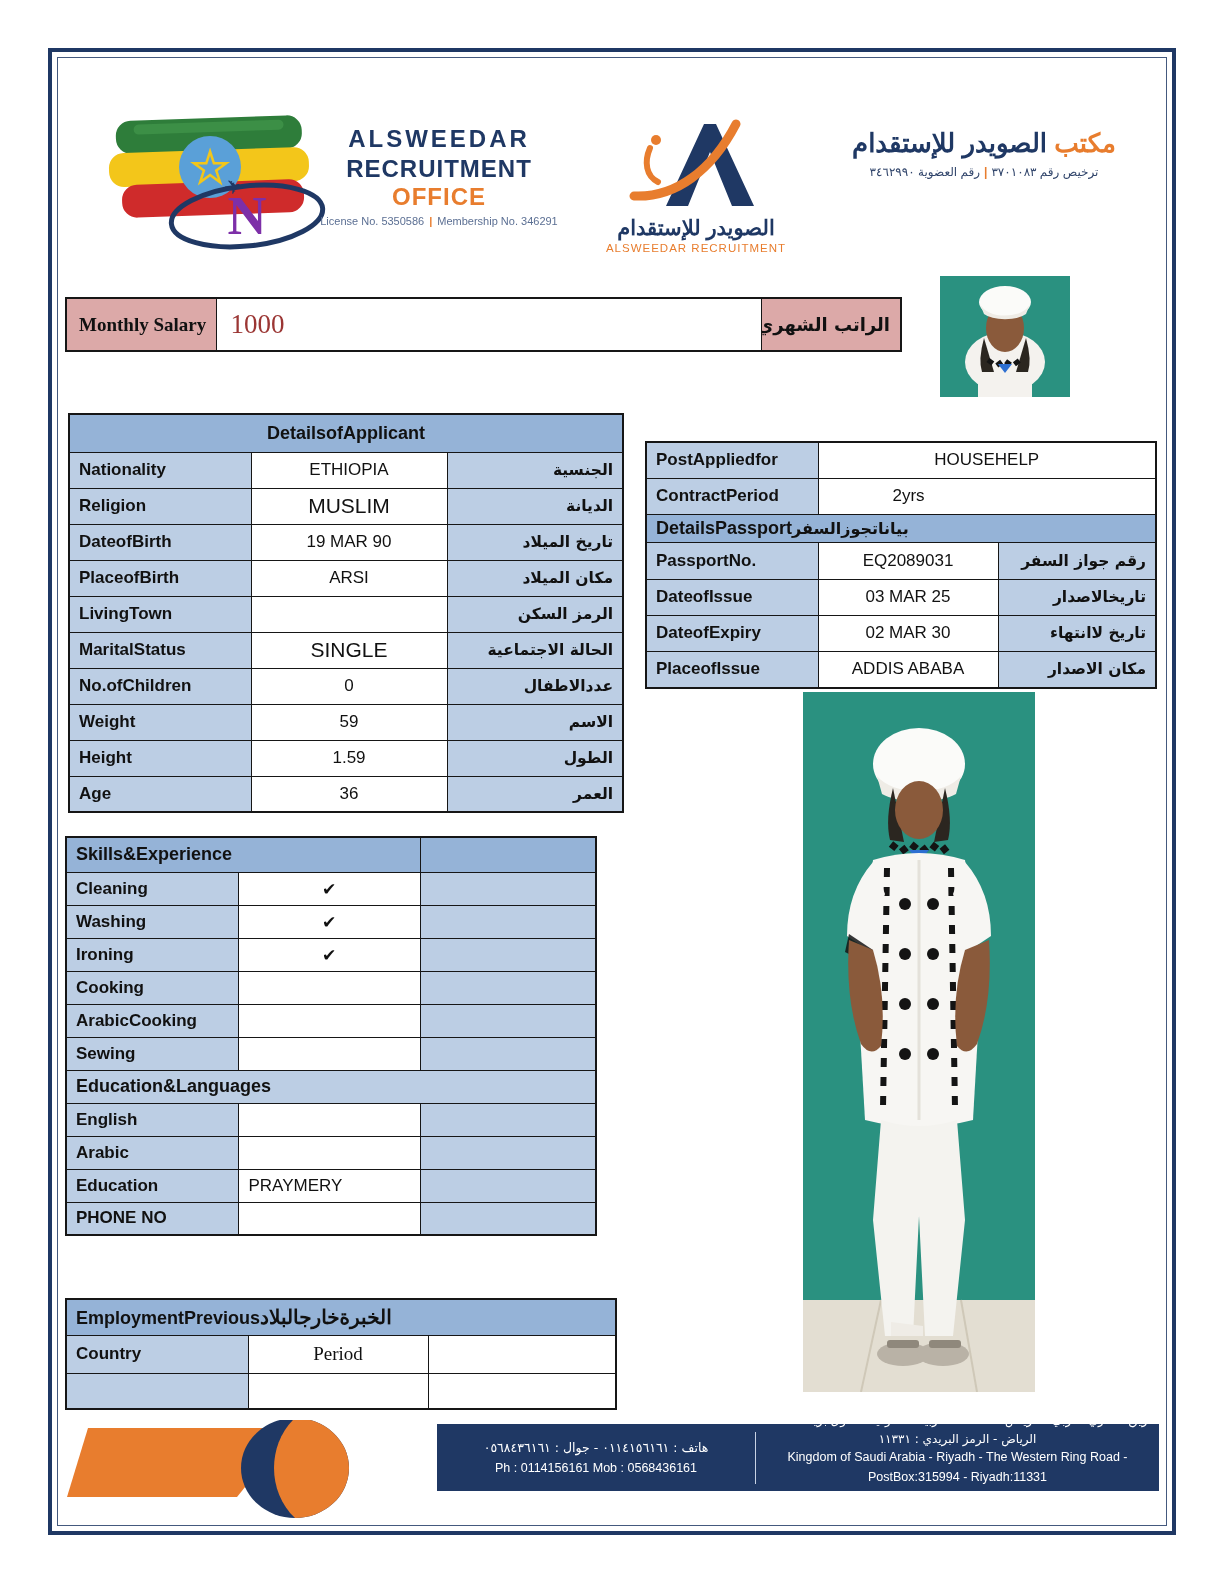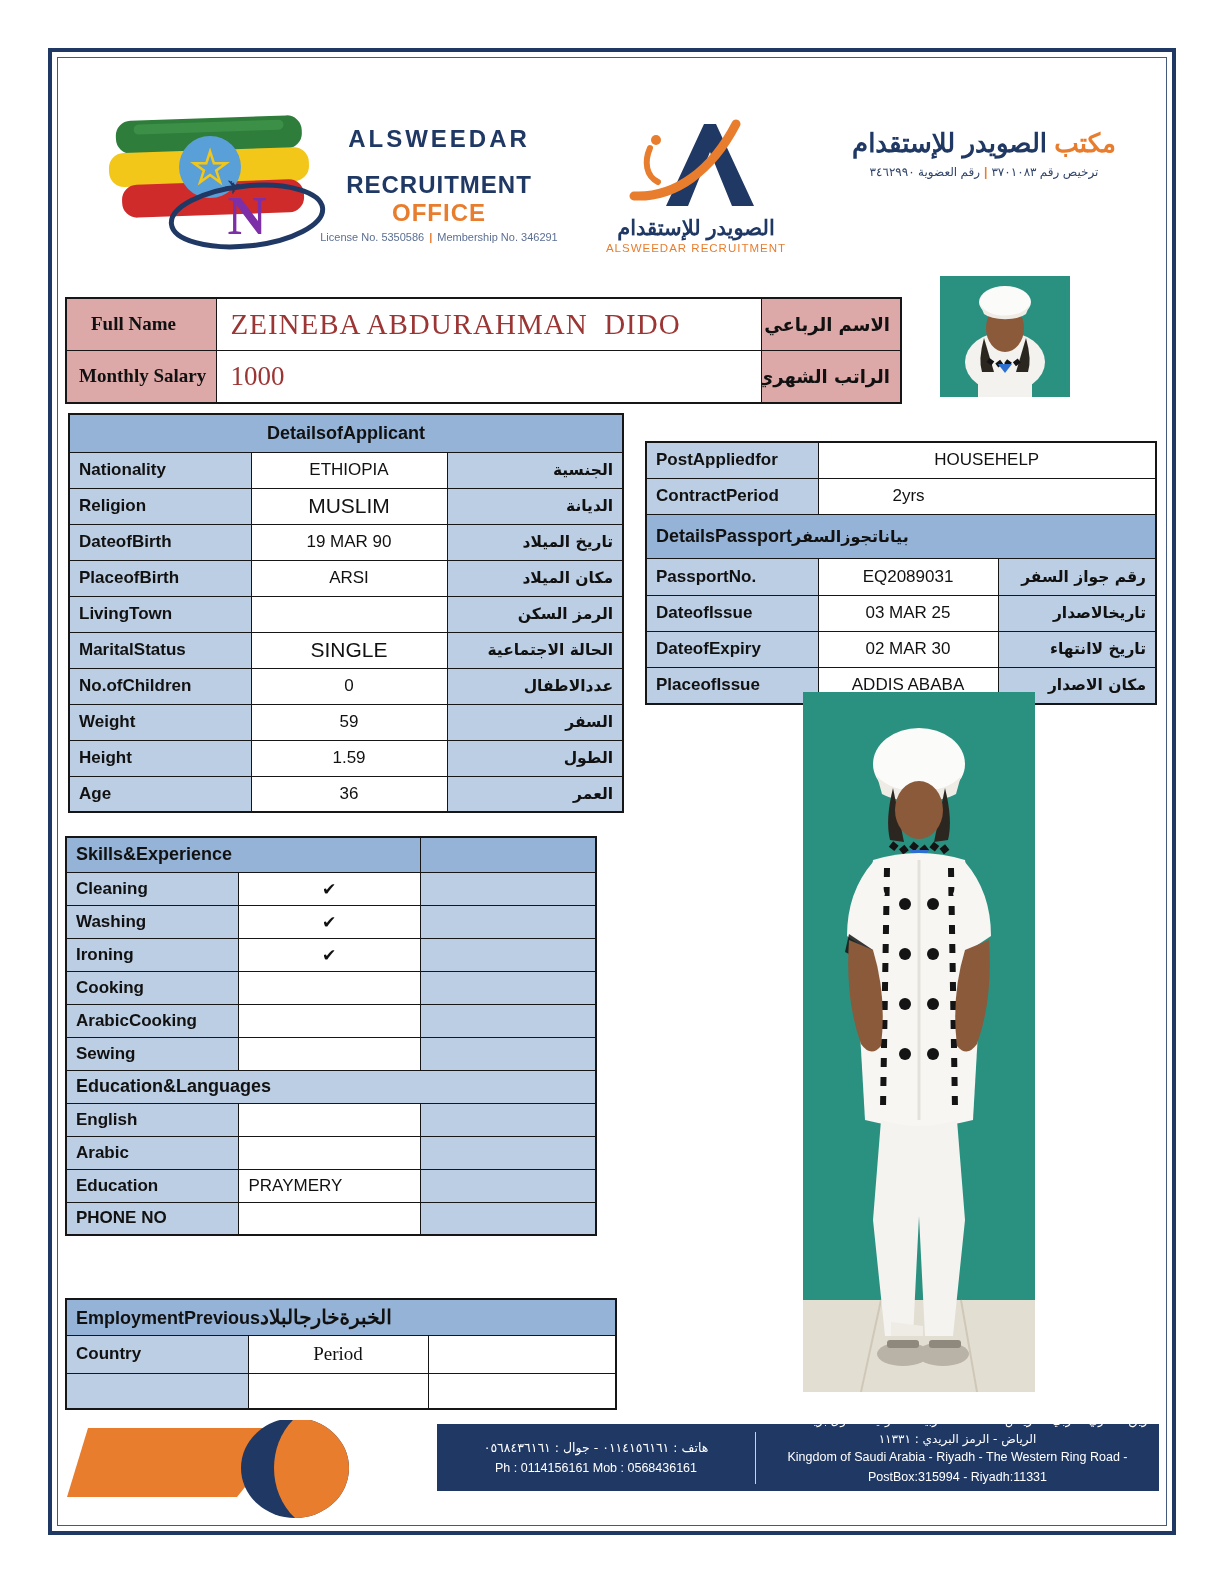--- a/index.html
+++ b/index.html
@@ -9,21 +9,21 @@
   }
   .abs{position:absolute;}
 
   
   .border-outer{left:48px;top:48px;width:1128px;height:1487px;border:4px solid #1f3864;box-sizing:border-box;}
   .border-inner{left:57px;top:57px;width:1110px;height:1469px;border:1.5px solid #44597e;box-sizing:border-box;}
 
   
   .brand-text{left:296px;top:125px;width:286px;text-align:center;}
   .brand-line1{font-size:24px;font-weight:bold;color:#1f3864;letter-spacing:3px;}
-  .brand-line2{font-size:24px;font-weight:bold;color:#1f3864;letter-spacing:1px;margin-top:18px;}
+  .brand-line2{font-size:24px;font-weight:bold;color:#1f3864;letter-spacing:1px;margin-top:2px;}
   .brand-line2 .accent{color:#e87d2e;}
   .license-line{margin-top:4px;font-size:11px;color:#5b6f93;}
   .license-line .sep{color:#e87d2e;font-weight:bold;padding:0 5px;}
   .center-logo-block{left:596px;top:118px;width:200px;text-align:center;}
   .center-logo-ar{font-size:21px;font-weight:bold;color:#1f3864;margin-top:2px;}
   .center-logo-en{font-size:11.5px;font-weight:normal;color:#e87d2e;letter-spacing:1px;margin-top:2px;}
   .right-title{left:810px;top:128px;width:348px;text-align:center;direction:rtl;}
   .right-title .t1{font-size:26px;font-weight:bold;color:#1f3864;}
   .right-title .t1 .word-office{color:#e87d2e;}
   .right-title .t2{font-size:12px;color:#31456b;margin-top:6px;direction:rtl;}
@@ -113,25 +113,20 @@
   <div class="t2"><span>ترخيص رقم ٣٧٠١٠٨٣</span><span class="sep">|</span><span>رقم العضوية ٣٤٦٢٩٩٠</span></div>
 </div>
 
 <table class="abs tbl name-table" style="left:65px;top:297px;width:835px;">
   <colgroup>
       <col style="width:150px">
       <col style="width:545px">
       <col style="width:140px">
     </colgroup>
   <tbody>
-      <tr style="height:52px">
-    <td class="cell-pink lab-serif">Full Name</td>
-    <td class="val-red name-big">ZEINEBA ABDURAHMAN  DIDO</td>
-    <td class="cell-pink ar-cell">الاسم الرباعي</td>
-  </tr>
   <tr style="height:53px">
     <td class="cell-pink lab-serif" style="padding-left:12px;">Monthly Salary</td>
     <td class="val-red salary-big">1000</td>
     <td class="cell-pink ar-cell">الراتب الشهري</td>
   </tr>
 </tbody>
   </table>
 
 <svg class="abs" style="left:940px;top:276px;" width="130" height="121" viewBox="0 0 130 121">
   <rect width="130" height="121" fill="#2a9180"></rect>
@@ -187,21 +182,21 @@
     <td class="ar-blue">الحالة الاجتماعية</td>
   </tr>
   <tr style="height:36px">
     <td class="lab-cell">No.ofChildren</td>
     <td class="val-cell">0</td>
     <td class="ar-blue">عددالاطفال</td>
   </tr>
   <tr style="height:36px">
     <td class="lab-cell">Weight</td>
     <td class="val-cell">59</td>
-    <td class="ar-blue">السفر</td>
+    <td class="ar-blue">الاسم</td>
   </tr>
   <tr style="height:36px">
     <td class="lab-cell">Height</td>
     <td class="val-cell">1.59</td>
     <td class="ar-blue">الطول</td>
   </tr>
   <tr style="height:36px">
     <td class="lab-cell">Age</td>
     <td class="val-cell">36</td>
     <td class="ar-blue">العمر</td>
@@ -217,21 +212,21 @@
     </colgroup>
   <tbody>
       <tr style="height:36px">
     <td class="lab-cell">PostAppliedfor</td>
     <td colspan="2" class="merged-white">HOUSEHELP</td>
   </tr>
   <tr style="height:36px">
     <td class="lab-cell">ContractPeriod</td>
     <td colspan="2" class="merged-white" style="text-align:left;"><span style="display:inline-block;width:178px;text-align:center;">2yrs</span></td>
   </tr>
-  <tr style="height:44px">
+  <tr style="height:28px">
     <td colspan="3" class="cell-hdr hdr-left"><span>DetailsPassport</span><span style="font-family:'DejaVu Sans',sans-serif;font-size:16px;">بياناتجوزالسفر</span></td>
   </tr>
   <tr style="height:37px">
     <td class="lab-cell">PassportNo.</td>
     <td class="val-cell">EQ2089031</td>
     <td class="ar-blue">رقم جواز السفر</td>
   </tr>
   <tr style="height:36px">
     <td class="lab-cell">DateofIssue</td>
     <td class="val-cell">03 MAR 25</td>

